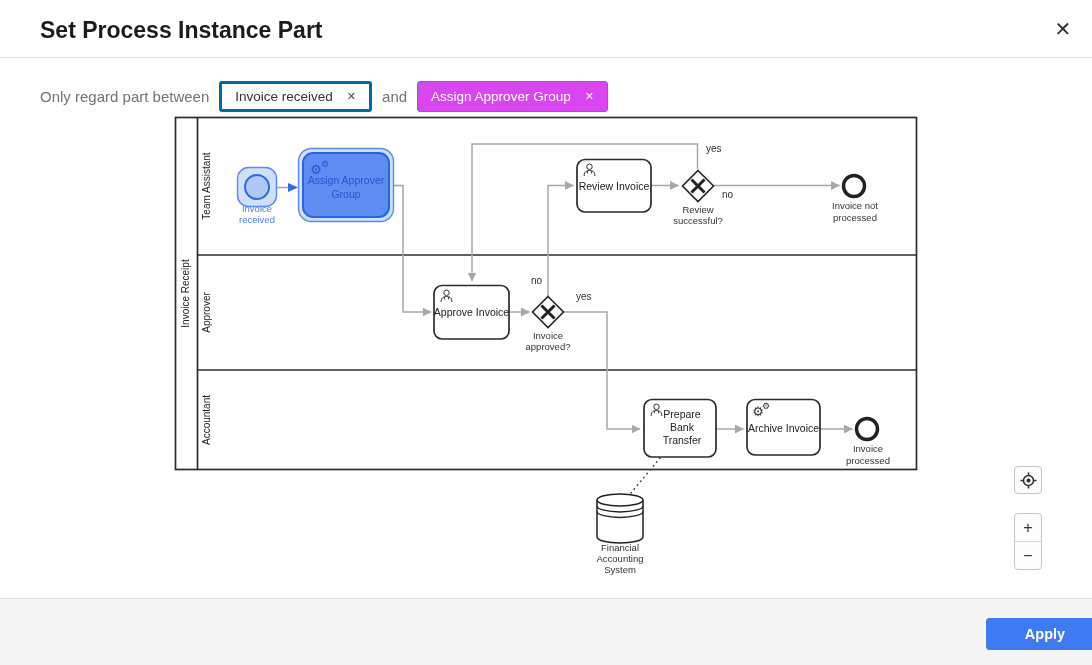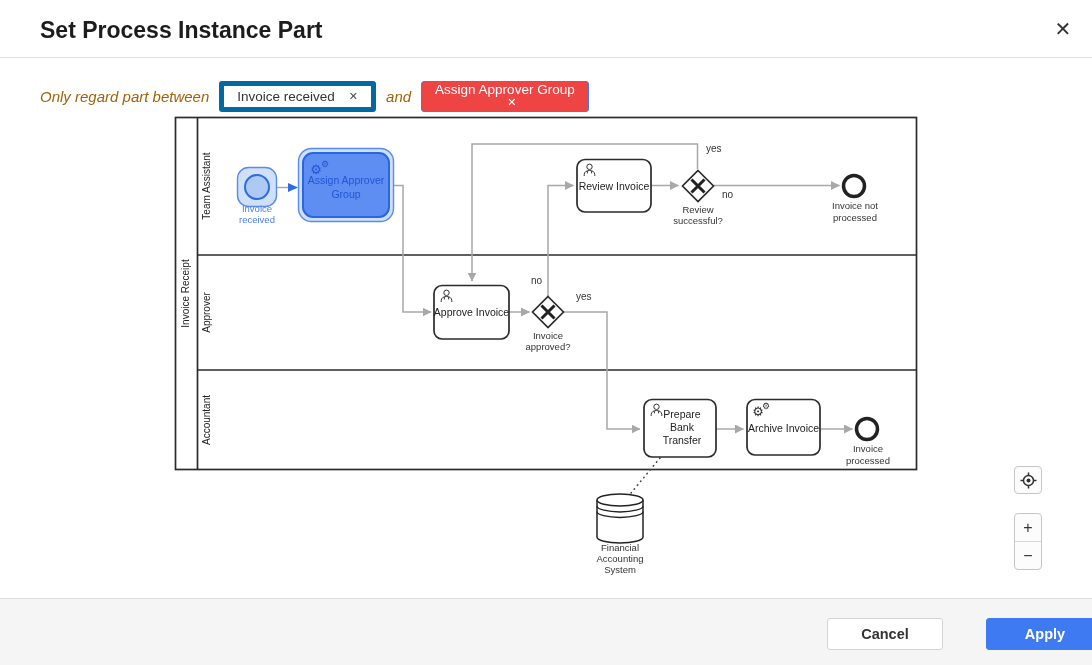--- a/index.html
+++ b/index.html
@@ -6,25 +6,25 @@
   .modal{position:relative;width:1092px;height:665px;background:#fff;overflow:hidden;
          font-family:"Liberation Sans",sans-serif;color:#333;}
   
   .hdr{position:absolute;top:0;left:0;width:1092px;height:57px;background:#fff;
        border-bottom:1px solid #e0e0e0;z-index:5;}
   .hdr h1{position:absolute;left:40px;top:17px;margin:0;font-size:23px;font-weight:bold;color:#1c1c1c;}
   .close-btn{position:absolute;left:1046px;top:12px;width:34px;height:34px;border:none;background:transparent;
        font-size:20px;color:#333;cursor:pointer;line-height:34px;text-align:center;padding:0;}
   
   .filter{position:absolute;left:40px;top:81px;height:31px;display:flex;align-items:center;gap:10px;z-index:4;}
-  .filter .lbl{font-size:15px;color:#a16207;white-space:nowrap;font-style:italic;}
+  .filter .lbl{font-size:15px;color:#737373;white-space:nowrap;}
   .chip{display:flex;align-items:center;height:31px;padding:0 13px;border-radius:3px;font-size:13.5px;
         box-sizing:border-box;white-space:nowrap;cursor:pointer;}
-  .chip-light{background:#fff;border:5px solid #0369a1;color:#333;}
-  .chip-accent{background:#ef4444;color:#fff;border:1px solid #3e7bf2;flex-direction:column;}
+  .chip-light{background:#fff;border:3px solid #0369a1;color:#333;}
+  .chip-accent{background:#d946ef;color:#fff;border:1px solid #3e7bf2;}
   .chip .x{margin-left:14px;font-size:11px;line-height:1;}
   .chip-light .x{color:#4a4a4a;}
   .chip-accent .x{color:#fff;}
   
   svg.diagram{position:absolute;left:0;top:0;z-index:1;}
   svg text{font-family:"Liberation Sans",sans-serif;}
   .shape{fill:#fff;stroke:#2b2b2b;stroke-width:1.7;}
   .flow{fill:none;stroke:#a8a8a8;stroke-width:1.5;}
   .flowlbl{font-size:10px;fill:#333;}
   .nodelbl{font-size:9.5px;fill:#333;text-anchor:middle;}
@@ -204,17 +204,16 @@
   <div class="ctrl ctrl-zoom">
     <button>
       <span>+</span>
     </button>
     <button>
       <span>−</span>
     </button>
   </div>
 
   <div class="ftr">
-    <button class="btn btn-cancel">Cancel</button>
     <button class="btn btn-apply">Apply</button>
   </div>
 
 </div>
 
 </body></html>

